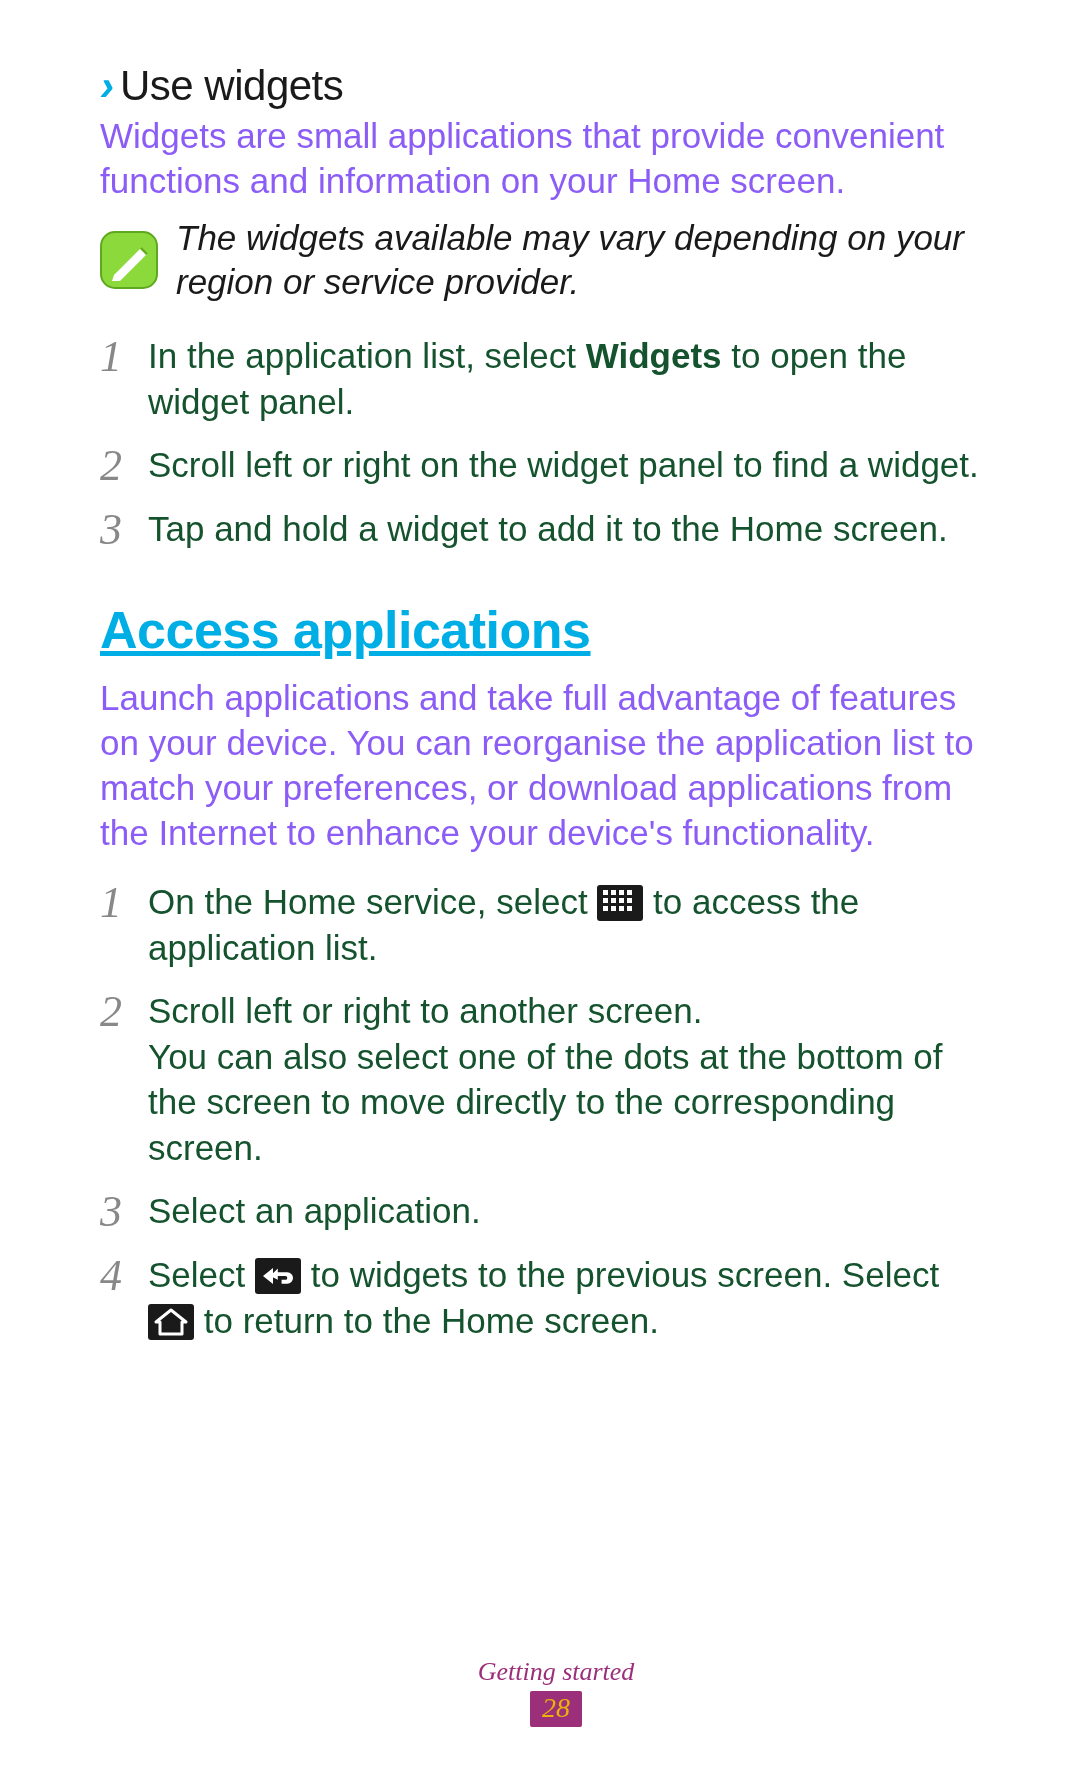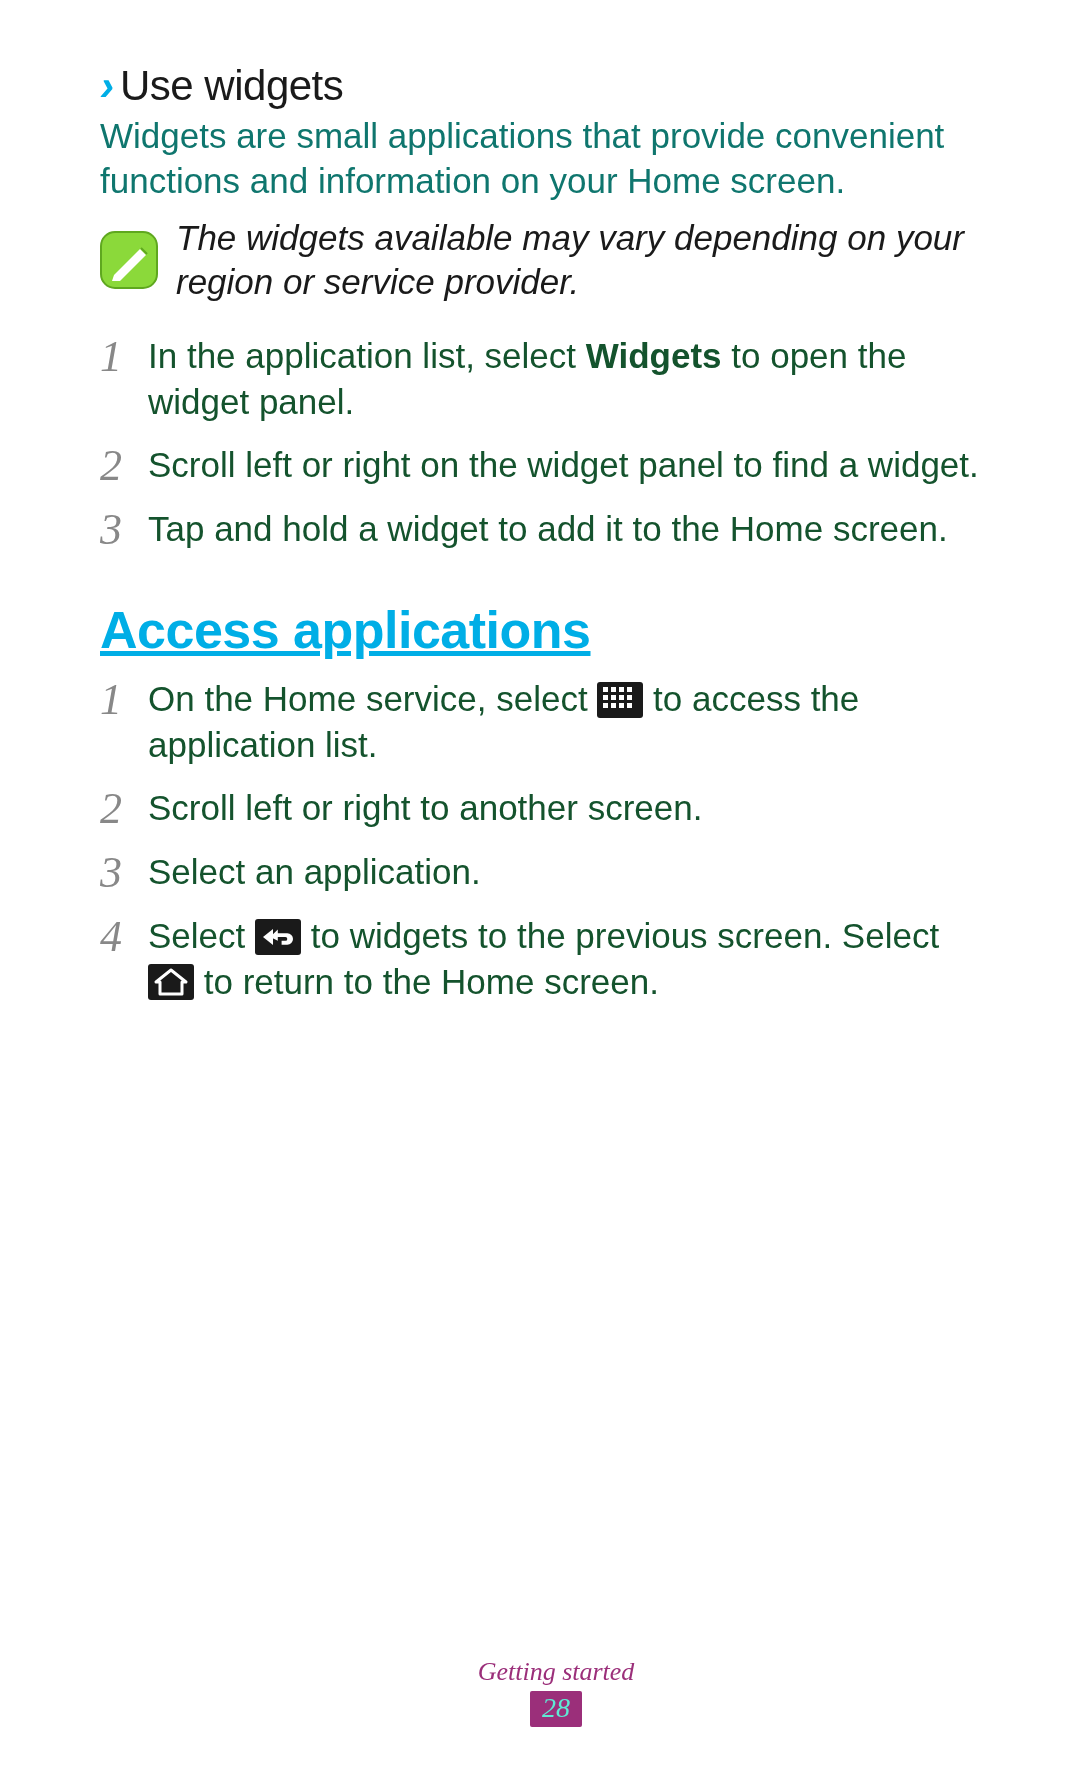--- a/index.html
+++ b/index.html
@@ -1,36 +1,36 @@
 <!DOCTYPE html>
 <html><head>
 <meta charset="utf-8">
 <style>
   * { margin: 0; padding: 0; box-sizing: border-box; }
   html, body { width: 1080px; height: 1771px; background: #fff; font-family: "Segoe UI", "Helvetica Neue", Arial, sans-serif; color: #1a1a1a; }
   .page { width: 1080px; height: 1771px; position: relative; padding: 62px 100px 0 100px; }
   .sub-heading { display: flex; align-items: baseline; margin-bottom: 4px; }
   .sub-chevron { color: #00aee6; font-size: 42px; font-weight: 700; margin-right: 6px; font-style: italic; }
   .sub-title { font-size: 42px; font-weight: 400; color: #1a1a1a; letter-spacing: -0.5px; }
-  .body-text { font-size: 35px; line-height: 1.28; color: #0f766e; margin-bottom: 12px; }
+  .body-text { font-size: 35px; line-height: 1.28; color: #8b5cf6; margin-bottom: 12px; }
   .note-row { display: flex; align-items: center; margin: 8px 0 28px 0; font-style: italic; }
   .note-icon { flex: 0 0 58px; height: 58px; margin-right: 18px; }
   .note-icon svg { width: 58px; height: 58px; display: block; }
   .note-text { font-size: 35px; line-height: 1.28; color: #1a1a1a; flex: 1; }
   .step-list { list-style: none; }
   .step { display: flex; align-items: flex-start; margin-bottom: 18px; }
   .step-num { flex: 0 0 48px; font-family: Georgia, "Times New Roman", serif; font-style: italic; font-size: 44px; color: #888; line-height: 1.0; text-align: left; padding-top: 2px; }
   .step-body { font-size: 35px; line-height: 1.30; color: #14532d; flex: 1; }
   .step-body .b { font-weight: 700; }
   .section-title { color: #00aee6; font-size: 52px; font-weight: 700; margin: 48px 0 16px 0; letter-spacing: -0.5px; text-decoration: underline; }
   .inline-icon { display: inline-block; vertical-align: middle; width: 46px; height: 36px; position: relative; top: -2px; }
   .inline-icon svg { width: 100%; height: 100%; display: block; }
   .footer { position: absolute; bottom: 44px; left: 16px; width: 100%; text-align: center; }
   .footer-label { font-family: Georgia, "Times New Roman", serif; font-style: italic; color: #9b2f7a; font-size: 26px; margin-bottom: 4px; }
-  .page-num-box { display: inline-block; background: #9b2f7a; color: #5eead4; font-family: Georgia, "Times New Roman", serif; font-style: italic; font-size: 28px; padding: 1px 12px 3px; border-radius: 2px; }
+  .page-num-box { display: inline-block; background: #9b2f7a; color: #eab308; font-family: Georgia, "Times New Roman", serif; font-style: italic; font-size: 28px; padding: 1px 12px 3px; border-radius: 2px; }
 </style>
 </head>
 <body>
 
 <div class="page">
 
   <div class="sub-heading">
     <span class="sub-chevron">›</span>
     <span class="sub-title">Use widgets</span>
   </div>
@@ -60,20 +60,21 @@
       <span class="step-body">Scroll left or right on the widget panel to find a widget.</span>
     </li>
     <li class="step">
       <span class="step-num">3</span>
       <span class="step-body">Tap and hold a widget to add it to the Home screen.</span>
     </li>
   </ol>
 
   <h2 class="section-title">Access applications</h2>
 
+  <p class="body-text" style="margin-bottom:24px;">Launch applications and take full advantage of features on your device. You can reorganise the application list to match your preferences, or download applications from the Internet to enhance your device's functionality.</p>
 
   <ol class="step-list">
     <li class="step">
       <span class="step-num">1</span>
       <span class="step-body">
         <span>On the Home service, select </span><span class="inline-icon">
           <svg viewBox="0 0 46 36">
             <rect x="0" y="0" width="46" height="36" rx="3" fill="#1a1a1a"></rect>
             <g fill="#fff">
               <rect x="6" y="5" width="5" height="5"></rect>
@@ -90,20 +91,21 @@
                 <rect x="30" y="21" width="5" height="5"></rect>
             </g>
           </svg>
         </span><span> to access the application list.</span>
       </span>
     </li>
     <li class="step">
       <span class="step-num">2</span>
       <span class="step-body">
         <span>Scroll left or right to another screen.</span><br>
+        <span>You can also select one of the dots at the bottom of the screen to move directly to the corresponding screen.</span>
       </span>
     </li>
     <li class="step">
       <span class="step-num">3</span>
       <span class="step-body">Select an application.</span>
     </li>
     <li class="step">
       <span class="step-num">4</span>
       <span class="step-body">
         <span>Select </span><span class="inline-icon">

